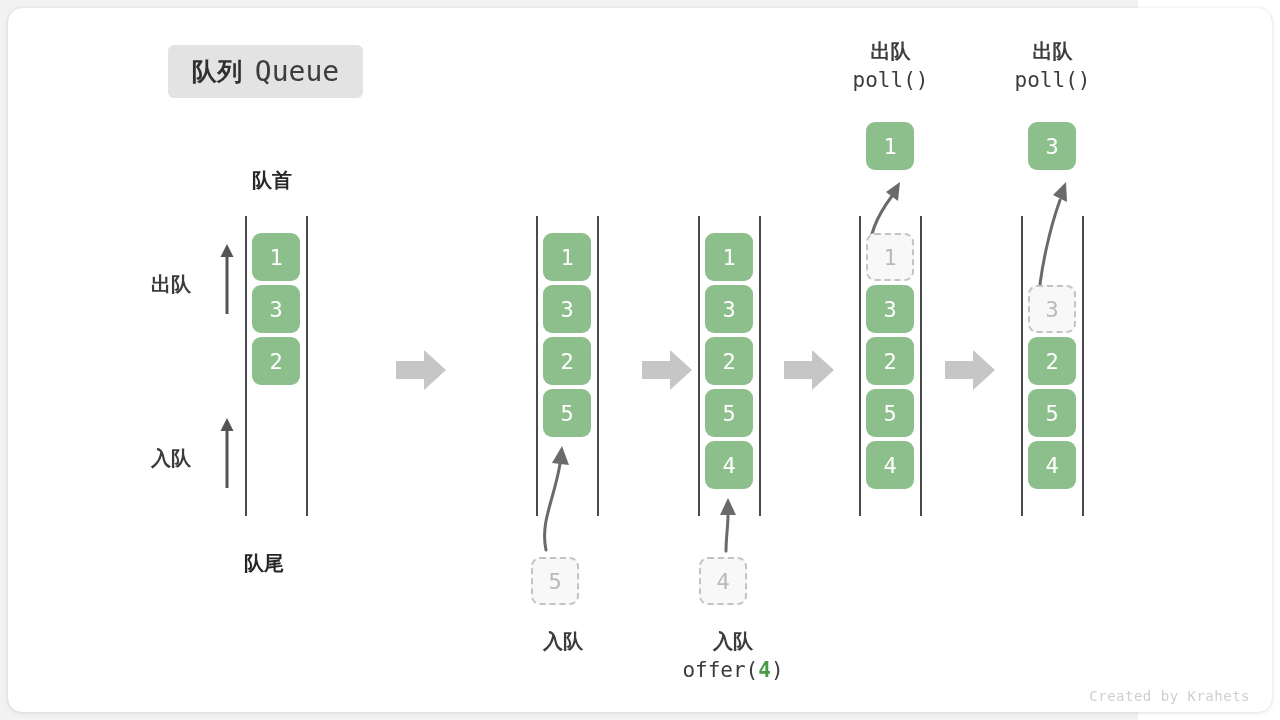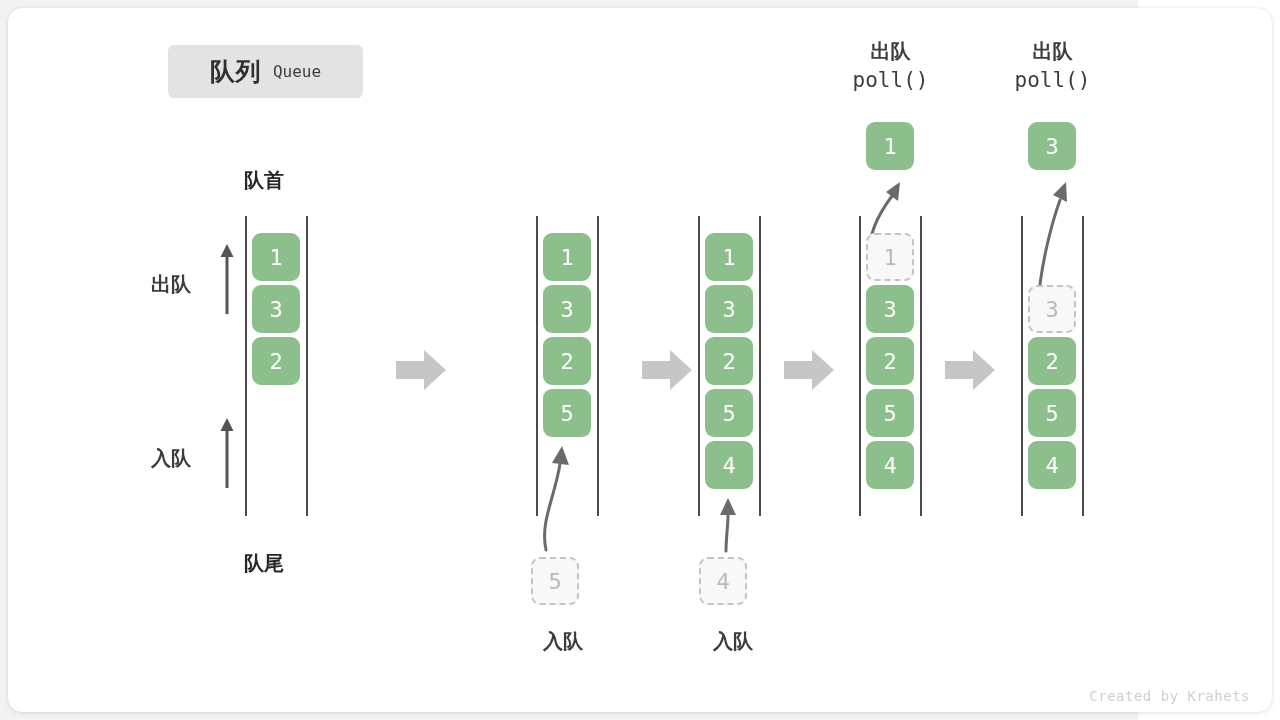--- a/index.html
+++ b/index.html
@@ -46,21 +46,21 @@
     justify-content: center;
   }
   #title-badge .cn {
     font-size: 25px;
     font-weight: bold;
     color: #2f2f2f;
     letter-spacing: 0.5px;
   }
   #title-badge .en {
     font-family: "DejaVu Sans Mono", monospace;
-    font-size: 16px;
+    font-size: 28px;
     color: #3d3d3d;
     margin-left: 12px;
     text-align: center;
   }
 
   
   .endlabel {
     font-size: 20px;
     font-weight: bold;
     color: #262626;
@@ -148,21 +148,21 @@
 <body>
 
 <div id="canvas">
  <div id="card">
 
   <div id="title-badge" class="abs">
     <span class="cn">队列</span>
     <span class="en">Queue</span>
   </div>
 
-  <div class="abs endlabel" style="left:236px; top:159px;">队首</div>
+  <div class="abs endlabel" style="left:244px; top:159px;">队首</div>
   <div class="abs endlabel" style="left:236px; top:542px;">队尾</div>
 
   <div class="abs sidelabel" style="left:143px; top:263px;">出队</div>
   <svg class="upArrowSvg" width="22" height="72" style="left:208px; top:234px;">
     <line x1="11" y1="72" x2="11" y2="12" stroke="#545454" stroke-width="3"></line>
     <polygon points="11,2 4.5,15 17.5,15" fill="#545454"></polygon>
   </svg>
 
   <div class="abs sidelabel" style="left:143px; top:437px;">入队</div>
   <svg class="upArrowSvg" width="22" height="72" style="left:208px; top:408px;">
@@ -214,20 +214,21 @@
     <div class="block solid" style="left:7px; top:225px;">4</div>
   </div>
 
   <div class="block ghost abs" style="left:691px; top:549px;">4</div>
   <svg class="curve" width="40" height="58" style="left:702px; top:487px;">
     <path d="M 16,56 C 16,42 18,32 18,20" stroke="#6a6a6a" stroke-width="3" fill="none" stroke-linecap="round"></path>
     <polygon points="18,3 10,20 26,20" fill="#6a6a6a"></polygon>
   </svg>
   <div class="opcaption" style="left:630px; top:620px; width:190px;">
     <span class="cn">入队</span>
+    <span class="fn"><span>offer(</span><span class="arg">4</span>)</span>
   </div>
 
   <svg class="steparrow" width="52" height="44" style="left:776px; top:340px;">
     <polygon points="0,13 28,13 28,2 50,22 28,42 28,31 0,31" fill="#c6c6c6"></polygon>
   </svg>
 
   <div class="opcaption" style="left:800px; top:30px; width:165px;">
     <span class="cn">出队</span>
     <span class="fn">poll()</span>
   </div>

